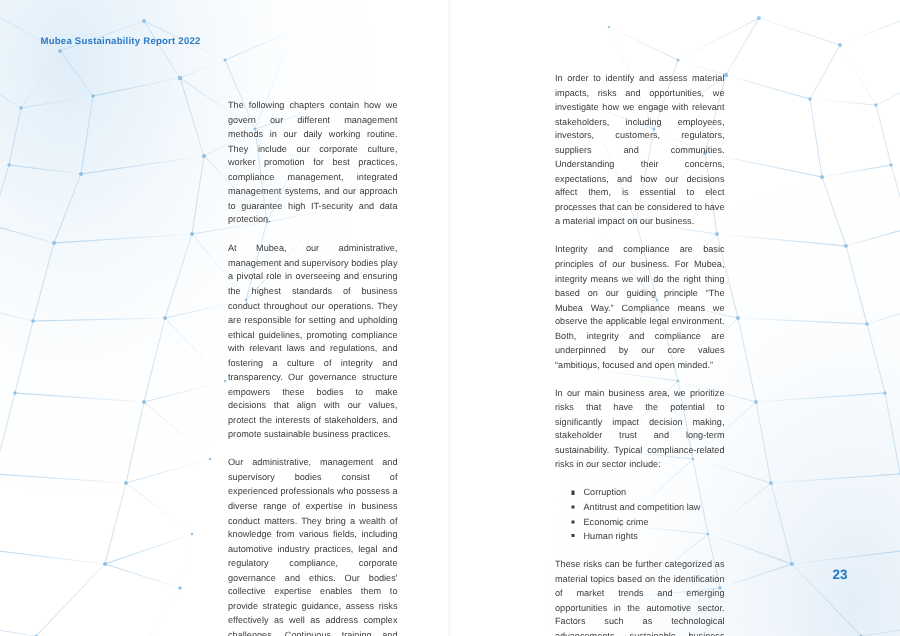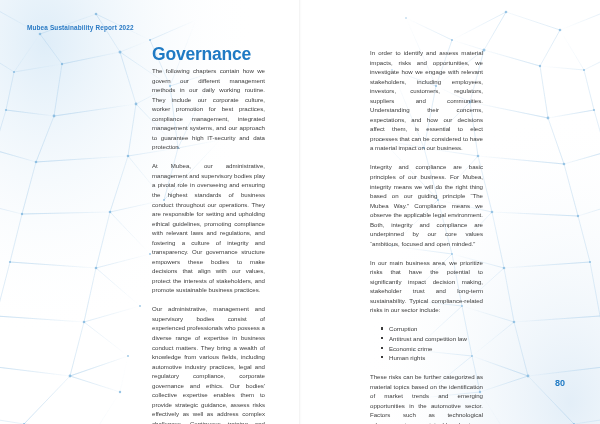--- a/index.html
+++ b/index.html
@@ -229,36 +229,35 @@
         <circle cx="382" cy="140" r="0.8"></circle>
       <circle cx="392" cy="246" r="0.8"></circle>
         <circle cx="414" cy="350" r="0.8"></circle>
     </g>
   </svg>
 
   <div class="gutter-shadow"></div>
 
   <div class="header">Mubea Sustainability Report 2022</div>
 
-  <div class="heading">Governance</div>
 
   <div class="col col-left">
     <p>The following chapters contain how we govern our different management methods in our daily working routine. They include our corporate culture, worker promotion for best practices, compliance management, integrated management systems, and our approach to guarantee high IT-security and data protection.</p>
     <p>At Mubea, our administrative, management and supervisory bodies play a pivotal role in overseeing and ensuring the highest standards of business conduct throughout our operations. They are responsible for setting and upholding ethical guidelines, promoting compliance with relevant laws and regulations, and fostering a culture of integrity and transparency. Our governance structure empowers these bodies to make decisions that align with our values, protect the interests of stakeholders, and promote sustainable business practices.</p>
     <p>Our administrative, management and supervisory bodies consist of experienced professionals who possess a diverse range of expertise in business conduct matters. They bring a wealth of knowledge from various fields, including automotive industry practices, legal and regulatory compliance, corporate governance and ethics. Our bodies' collective expertise enables them to provide strategic guidance, assess risks effectively as well as address complex challenges. Continuous training and development initiatives ensure that they stay current on emerging trends and best practices, reinforcing our commitment to fostering a corporate environment characterized by responsible conduct and sustainable growth.</p>
   </div>
 
   <div class="col col-right">
     <p>In order to identify and assess material impacts, risks and opportunities, we investigate how we engage with relevant stakeholders, including employees, investors, customers, regulators, suppliers and communities. Understanding their concerns, expectations, and how our decisions affect them, is essential to elect processes that can be considered to have a material impact on our business.</p>
     <p>Integrity and compliance are basic principles of our business. For Mubea, integrity means we will do the right thing based on our guiding principle “The Mubea Way.” Compliance means we observe the applicable legal environment. Both, integrity and compliance are underpinned by our core values “ambitious, focused and open minded.”</p>
     <p>In our main business area, we prioritize risks that have the potential to significantly impact decision making, stakeholder trust and long-term sustainability. Typical compliance-related risks in our sector include:</p>
     <ul class="risk-list">
       <li><span class="bullet"></span><span>Corruption</span></li>
       <li><span class="bullet"></span><span>Antitrust and competition law</span></li>
       <li><span class="bullet"></span><span>Economic crime</span></li>
       <li><span class="bullet"></span><span>Human rights</span></li>
     </ul>
     <p>These risks can be further categorized as material topics based on the identification of market trends and emerging opportunities in the automotive sector. Factors such as technological advancements, sustainable business practices, and new customer preferences may influence governance practices, making them essential considerations for our risk assessment.</p>
   </div>
 
-  <div class="page-number">80</div>
+  <div class="page-number">23</div>
 
 </div>
 
 </body></html>

